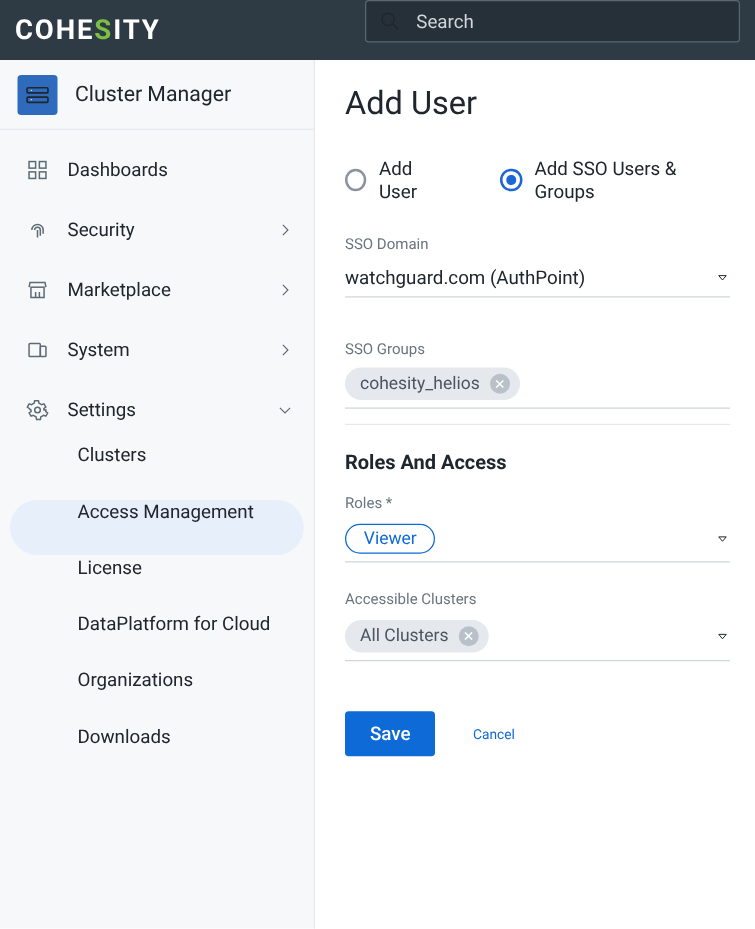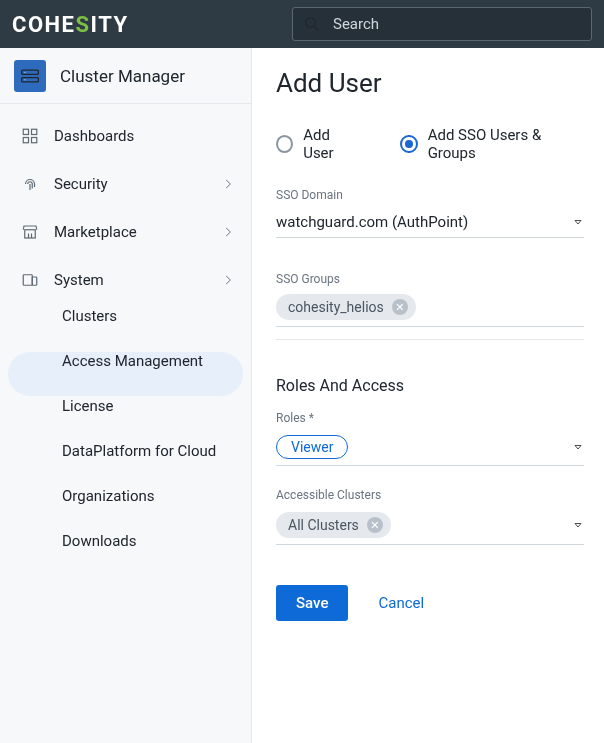--- a/index.html
+++ b/index.html
@@ -12,21 +12,21 @@
     --accent-blue:#1d66d6;
     --chip-bg:#e5e9ed;
     --chip-blue:#0d6ad6;
     --icon-gray:#5e6a74;
     --active-bg:#e6effa;
   }
   *{box-sizing:border-box;font-family:-apple-system,BlinkMacSystemFont,"Segoe UI",Roboto,Arial,sans-serif}
   body{margin:0;width:604px;height:743px;background:#fff;overflow:hidden;color:var(--text-dark)}
 
   
-  .topbar{height:48px;background:var(--topbar-bg);display:flex;align-items:center;padding:0 12px;gap:12px}
+  .topbar{height:48px;background:var(--topbar-bg);display:flex;padding:0 12px;gap:12px}
   .logo{display:flex;align-items:center;font-size:22px;font-weight:700;letter-spacing:1.5px;color:#fff}
   .logo .green{color:#7bbf43}
   .search{flex:0 0 300px;margin-left:auto;height:34px;background:var(--search-bg);border:1px solid #5a6670;border-radius:3px;display:flex;align-items:center;padding:0 10px;gap:10px}
   .search input{flex:1;background:transparent;border:none;outline:none;color:#cfd6dc;font-size:15px}
   .search input::placeholder{color:#cfd6dc}
   .search-icon svg{display:block}
 
   
   .shell{display:flex;height:calc(743px - 48px)}
   .sidebar{width:252px;background:var(--sidebar-bg);border-right:1px solid var(--divider);}
@@ -54,35 +54,35 @@
   .radio.sel .radio-ind::after{content:"";position:absolute;inset:3px;background:var(--accent-blue);border-radius:50%}
 
   .field{margin-bottom:8px}
   .field-label{font-size:12px;color:var(--text-muted);margin-bottom:4px}
   .select{border-bottom:1px solid #cfd6dc;display:flex;align-items:center;height:32px;font-size:15px}
   .select .sel-text{flex:1}
   .caret svg{display:block}
 
   .text-underline{border-bottom:1px solid #cfd6dc;height:34px;display:flex;align-items:flex-end;padding-bottom:4px;font-size:15px;color:var(--text-muted)}
 
-  .section-title{font-size:16px;font-weight:400;margin:36px 0 16px 0}
+  .section-title{font-size:16px;font-weight:700;margin:20px 0 16px 0}
 
   .divider{border-top:1px solid var(--divider);margin-top:12px}
 
   .chip-row{border-bottom:1px solid #cfd6dc;padding:4px 0 6px 0}
   .chip{display:inline-flex;align-items:center;gap:8px;background:var(--chip-bg);border-radius:16px;padding:5px 8px 5px 12px;font-size:14px;color:#4a5560}
   .chip-x{width:16px;height:16px;border-radius:50%;background:#b8c1c9;display:flex;align-items:center;justify-content:center;color:#fff;font-size:11px;line-height:1;cursor:pointer}
 
   .roles-select{display:flex;align-items:center;border-bottom:1px solid #cfd6dc;padding:6px 0;gap:8px}
   .role-chip{border:1px solid var(--chip-blue);color:var(--chip-blue);border-radius:14px;padding:3px 14px;font-size:14px}
   .roles-select .caret{margin-left:auto}
 
   .footer{margin-top:40px;display:flex;align-items:center;gap:24px}
   .btn-primary{background:var(--chip-blue);color:#fff;border:none;border-radius:3px;padding:9px 20px;font-size:15px;font-weight:500;cursor:pointer}
-  .btn-link{background:none;border:none;color:var(--chip-blue);font-size:15px;cursor:pointer}
+  .btn-link{background:none;border:none;color:var(--chip-blue);font-size:11px;cursor:pointer}
 
   
   svg{stroke:currentColor;fill:none;stroke-width:1.6}
 </style>
 </head>
 <body>
 
 <div class="topbar">
   <div class="logo">
     <span>COHE</span>
@@ -171,20 +171,34 @@
         </span>
         <span>System</span>
         <span class="chev">
           <svg width="14" height="14" viewBox="0 0 24 24">
               <polyline points="9 5 16 12 9 19"></polyline>
             </svg>
         </span>
       </div>
 
 
+      <div class="nav-item">
+        <span class="ic">
+          <svg width="18" height="18" viewBox="0 0 24 24">
+              <circle cx="12" cy="12" r="3"></circle>
+              <path d="M19 12a7 7 0 00-.2-1.6l2.1-1.6-2-3.4-2.5 1a7 7 0 00-2.8-1.6L13 2h-4l-.6 2.8a7 7 0 00-2.8 1.6l-2.5-1-2 3.4 2.1 1.6A7 7 0 005 12c0 .5 0 1 .2 1.6l-2.1 1.6 2 3.4 2.5-1a7 7 0 002.8 1.6L11 22h4l.6-2.8a7 7 0 002.8-1.6l2.5 1 2-3.4-2.1-1.6c.1-.5.2-1 .2-1.6z"></path>
+            </svg>
+        </span>
+        <span>Settings</span>
+        <span class="chev">
+          <svg width="14" height="14" viewBox="0 0 24 24">
+              <polyline points="5 9 12 16 19 9"></polyline>
+            </svg>
+        </span>
+      </div>
 
       <div class="sub">
         <div class="sub-item">
             <span>Clusters</span>
           </div>
         <div class="sub-item active">
             <span>Access Management</span>
           </div>
         <div class="sub-item">
             <span>License</span>

